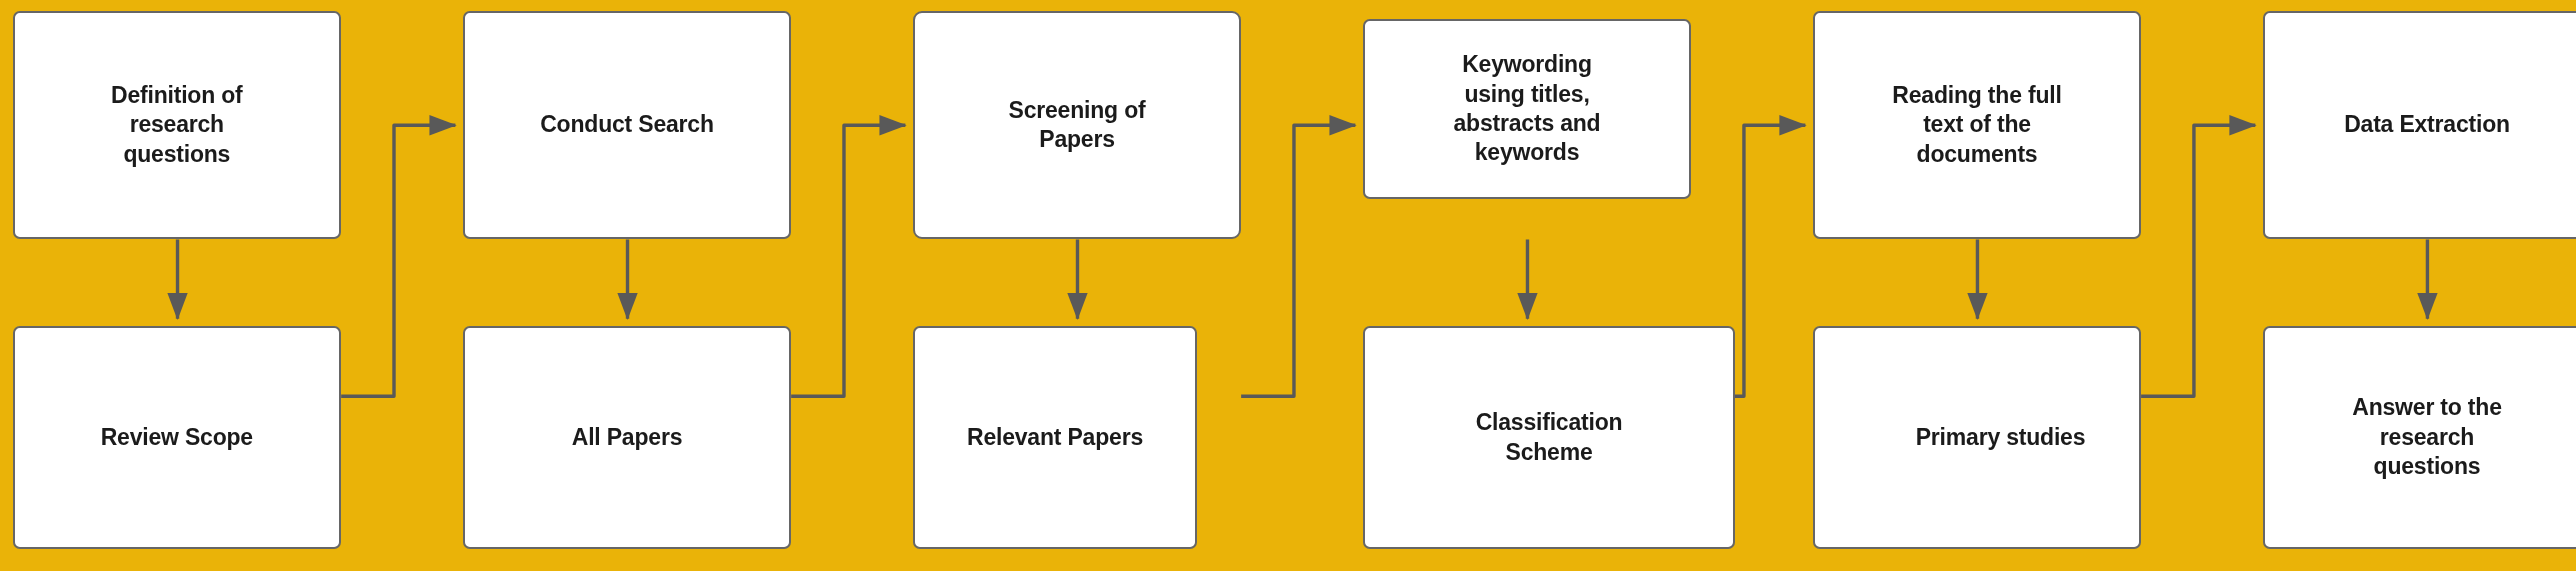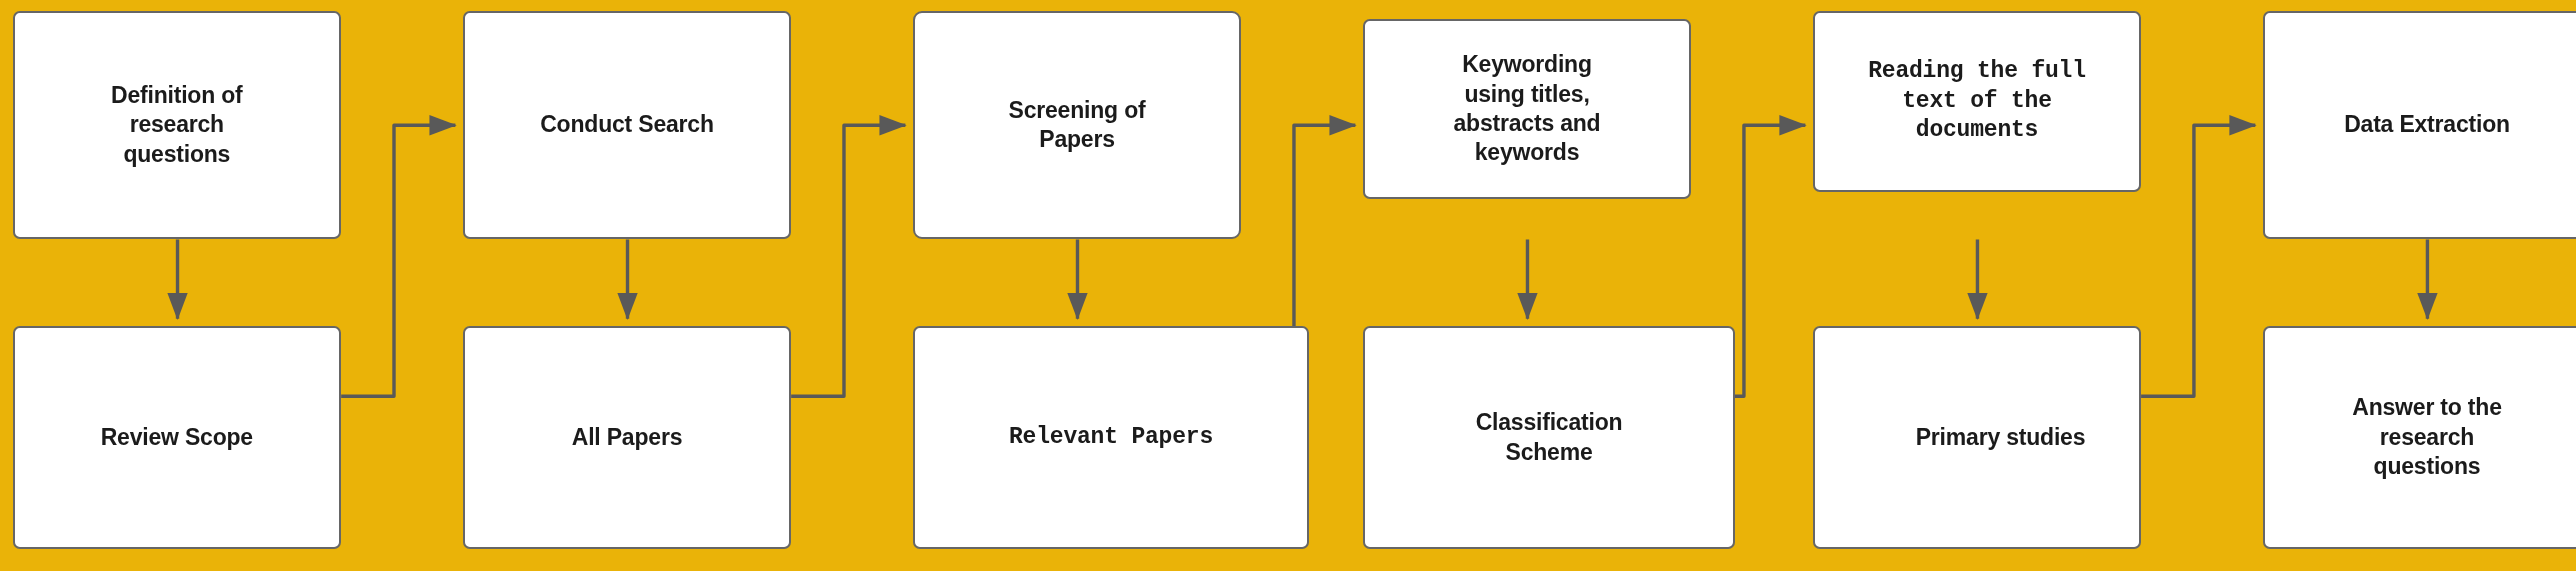--- a/index.html
+++ b/index.html
@@ -83,34 +83,34 @@
       <div class="node" style="left: 463px; top: 11px; width: 328px; height: 228px;">
         <div class="node-label">Conduct Search</div>
       </div>
       <div class="node" style="left: 463px; top: 326px; width: 328px; height: 223px; justify-content: center;">
         <div class="node-label">All Papers</div>
       </div>
       <div class="node" style="left: 913px; top: 11px; width: 328px; height: 228px; border-radius: 9px;">
         <div class="node-label">Screening of
 Papers</div>
       </div>
-      <div class="node" style="left: 913px; top: 326px; width: 396px; height: 223px; font-family: Liberation Mono, monospace;">
+      <div class="node" style="left: 913px; top: 326px; width: 284px; height: 223px;">
         <div class="node-label">Relevant Papers</div>
       </div>
       <div class="node" style="left: 1363px; top: 19px; width: 328px; height: 180px;">
         <div class="node-label">Keywording
 using titles,
 abstracts and
 keywords</div>
       </div>
       <div class="node" style="left: 1363px; top: 326px; width: 372px; height: 223px;">
         <div class="node-label">Classification
 Scheme</div>
       </div>
-      <div class="node" style="left: 1813px; top: 11px; width: 328px; height: 181px; font-family: Liberation Mono, monospace;">
+      <div class="node" style="left: 1813px; top: 11px; width: 328px; height: 228px;">
         <div class="node-label">Reading the full
 text of the
 documents</div>
       </div>
       <div class="node" style="left: 1813px; top: 326px; width: 328px; height: 223px; padding-left: 47px;">
         <div class="node-label">Primary studies</div>
       </div>
       <div class="node" style="left: 2263px; top: 11px; width: 328px; height: 228px;">
         <div class="node-label">Data Extraction</div>
       </div>

